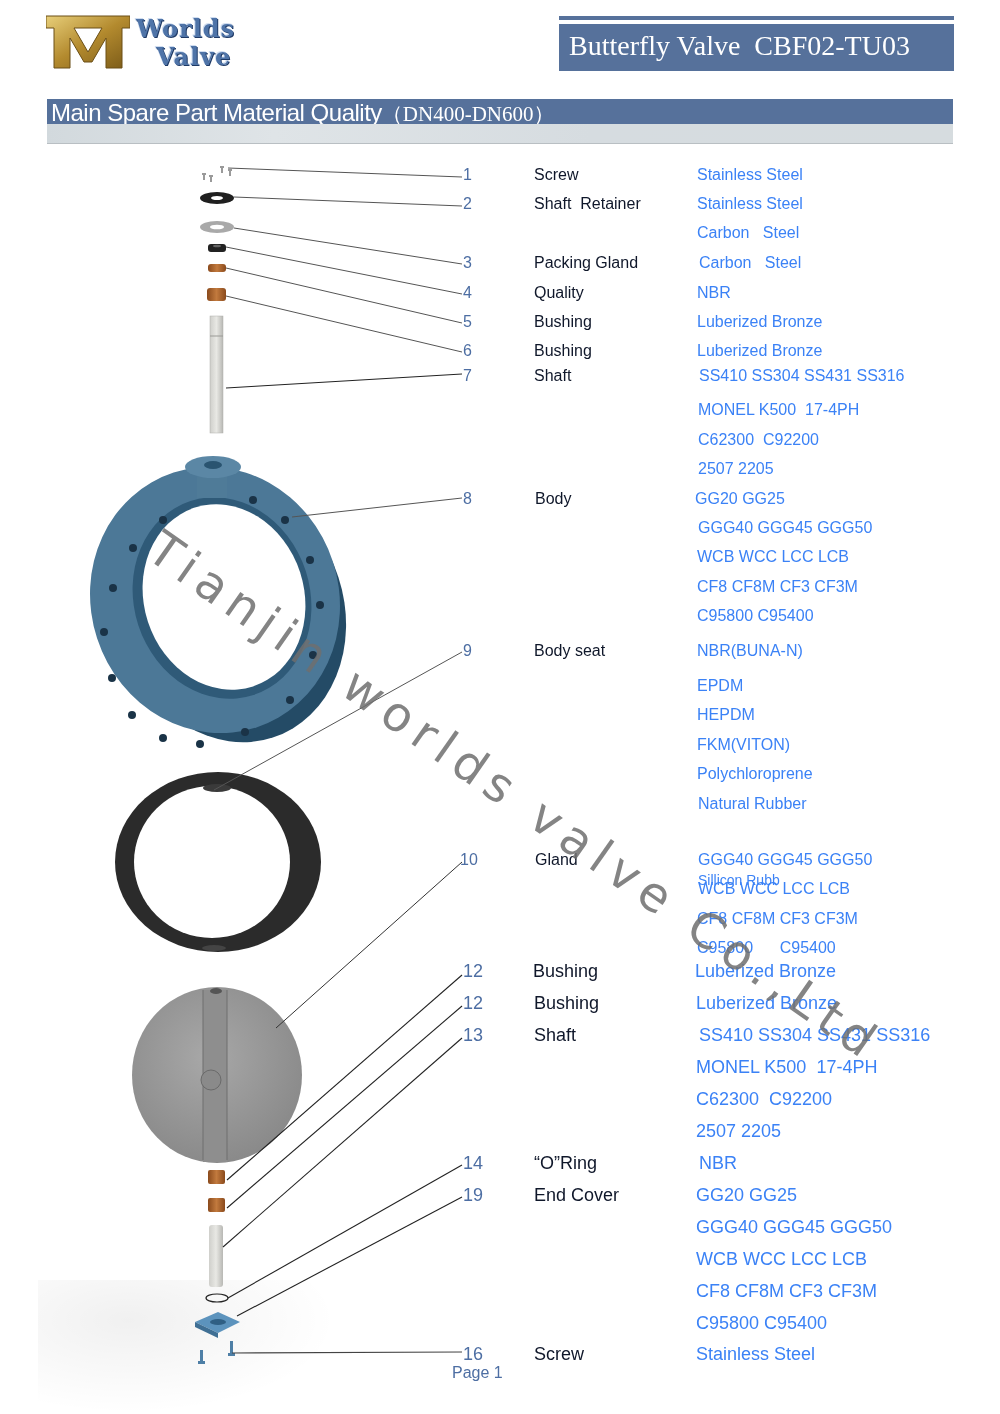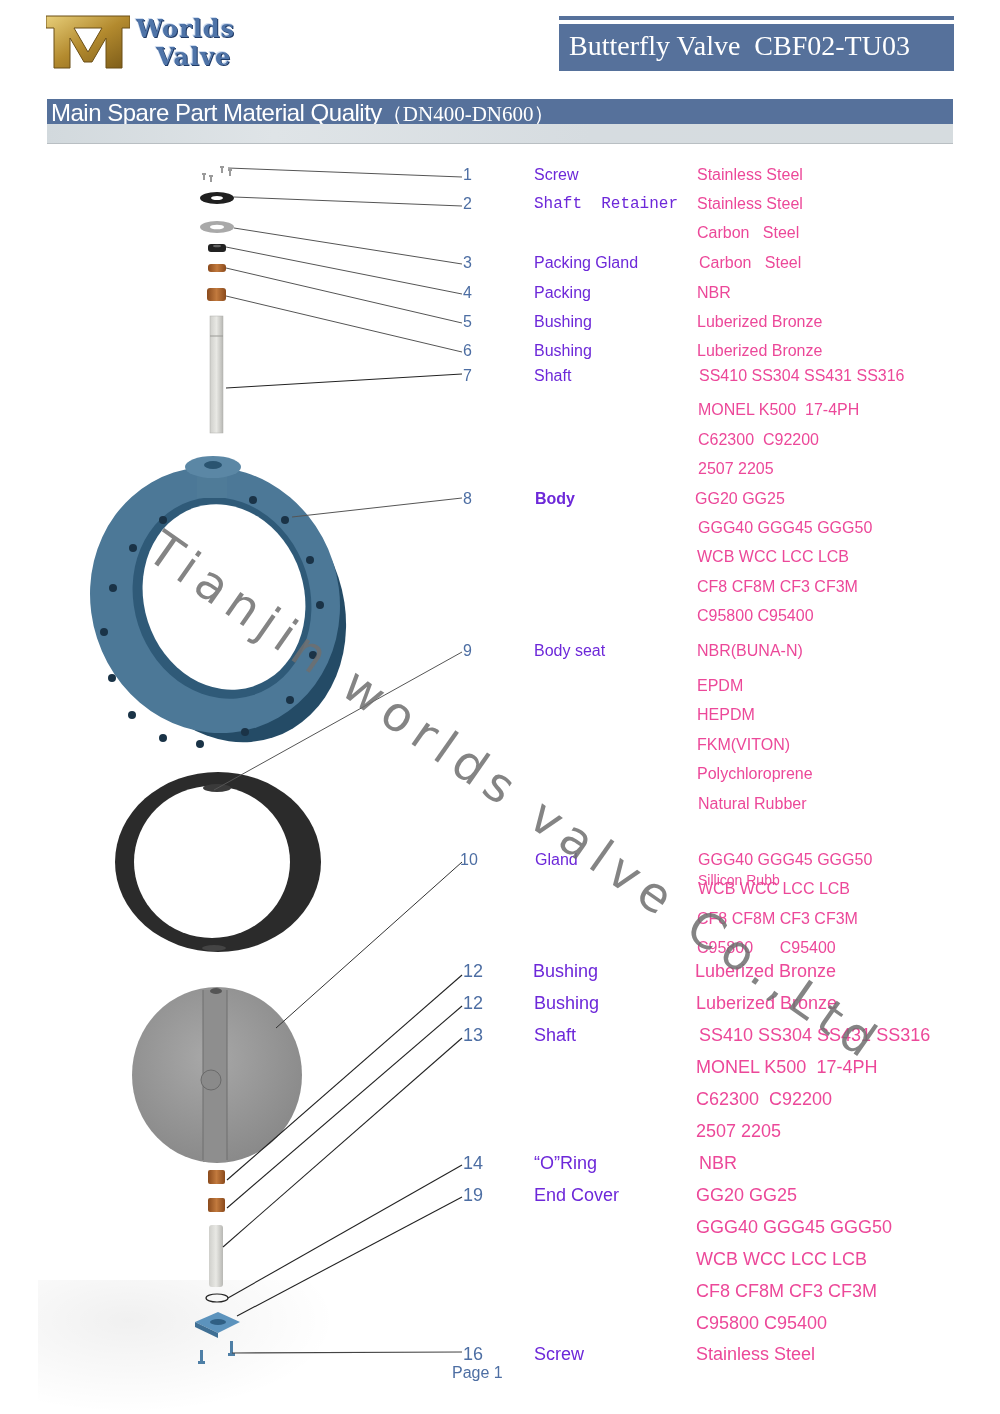--- a/index.html
+++ b/index.html
@@ -28,22 +28,22 @@
   .section-bar { left: 47px; top: 99px; width: 906px; height: 25px; background: #56719b;
     color: #ffffff; font-size: 24px; line-height: 27px; padding-left: 4px; white-space: pre;
     letter-spacing: -0.5px; }
   .section-bar .sub { font-family: "Liberation Serif", serif; font-size: 21px; letter-spacing: 0; }
   .section-under { left: 47px; top: 124px; width: 906px; height: 20px;
     background: linear-gradient(90deg, #d2d9dd 0%, #dfe4e7 25%, #d6dce0 60%, #d6dcdf 100%);
     border-bottom: 1px solid #b9bfc3; }
 
   
   .num { position: absolute; font-size: 16px; color: #4d6ea3; }
-  .part { position: absolute; font-size: 16px; color: #6d28d9; white-space: pre; }
-  .mat { position: absolute; font-size: 16px; color: #ec4899; white-space: pre; }
+  .part { position: absolute; font-size: 16px; color: #0f172a; white-space: pre; }
+  .mat { position: absolute; font-size: 16px; color: #3b82f6; white-space: pre; }
   .big { font-size: 18px; }
   .page-num { position: absolute; left: 452px; top: 1364px; font-size: 16px; color: #4d6ea3; }
 
   
   .watermark { position: absolute; left: 170px; top: 520px; font-size: 48px; color: rgba(110,110,110,0.85);
     transform-origin: 0 0; transform: rotate(35deg); white-space: pre; letter-spacing: 8px;
     font-family: "DejaVu Sans", sans-serif; pointer-events: none; }
 
   svg.drawing { position: absolute; left: 0; top: 0; width: 1000px; height: 1414px; }
 </style>
@@ -214,27 +214,27 @@
 <div class="num" style="left:463px;top:642px;">9</div>
 <div class="num" style="left:460px;top:851px;text-align:right;">10</div>
 <div class="num big" style="left:463px;top:961px;">12</div>
 <div class="num big" style="left:463px;top:993px;">12</div>
 <div class="num big" style="left:463px;top:1025px;">13</div>
 <div class="num big" style="left:463px;top:1153px;">14</div>
 <div class="num big" style="left:463px;top:1185px;">19</div>
 <div class="num big" style="left:463px;top:1344px;">16</div>
 
 <div class="part" style="left:534px;top:166px;">Screw</div>
-<div class="part" style="left:534px;top:195px;font-family:Liberation Mono, monospace;">Shaft  Retainer</div>
+<div class="part" style="left:534px;top:195px;">Shaft  Retainer</div>
 <div class="part" style="left:534px;top:254px;">Packing Gland</div>
-<div class="part" style="left:534px;top:284px;">Packing</div>
+<div class="part" style="left:534px;top:284px;">Quality</div>
 <div class="part" style="left:534px;top:313px;">Bushing</div>
 <div class="part" style="left:534px;top:342px;">Bushing</div>
 <div class="part" style="left:534px;top:367px;">Shaft</div>
-<div class="part" style="left:535px;top:490px;font-weight:bold;">Body</div>
+<div class="part" style="left:535px;top:490px;">Body</div>
 <div class="part" style="left:534px;top:642px;">Body seat</div>
 <div class="part" style="left:535px;top:851px;">Gland</div>
 <div class="part big" style="left:533px;top:961px;">Bushing</div>
 <div class="part big" style="left:534px;top:993px;">Bushing</div>
 <div class="part big" style="left:534px;top:1025px;">Shaft</div>
 <div class="part big" style="left:534px;top:1153px;">“O”Ring</div>
 <div class="part big" style="left:534px;top:1185px;text-align:right;">End Cover</div>
 <div class="part big" style="left:534px;top:1344px;">Screw</div>
 
 <div class="mat" style="left:697px;top:166px;">Stainless Steel</div>

